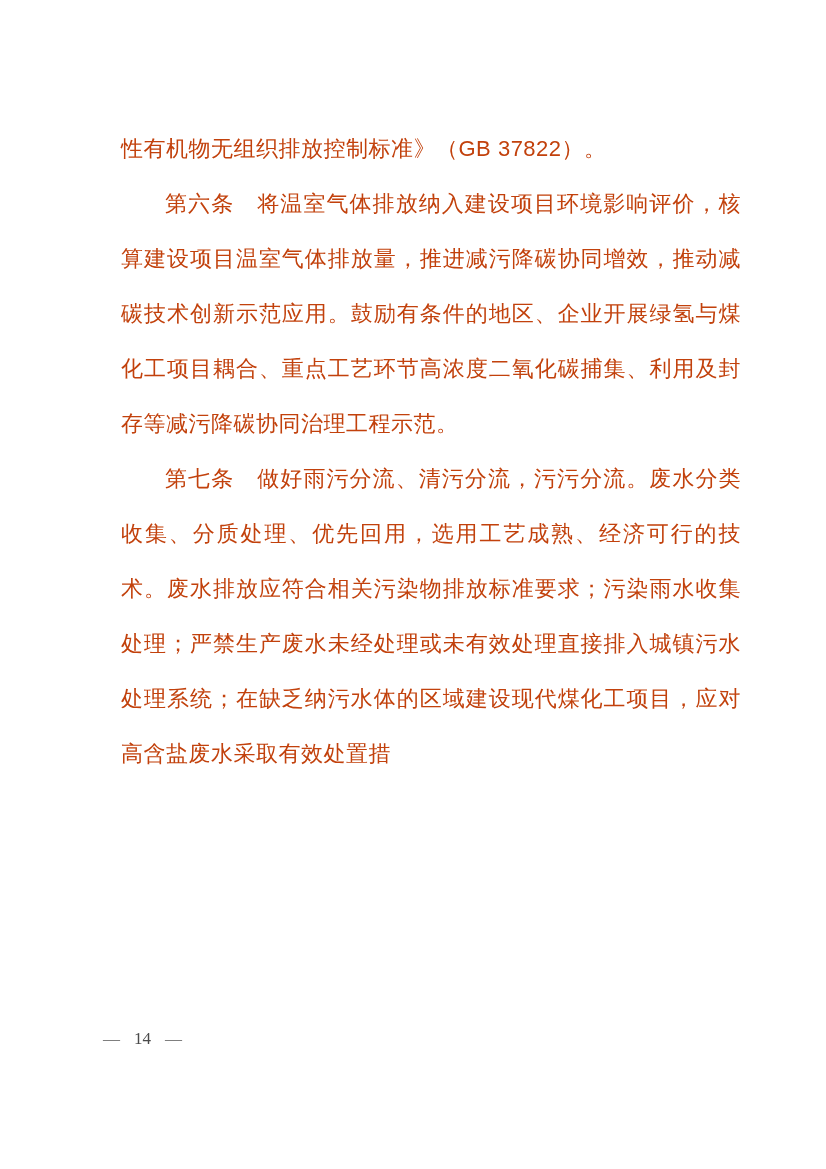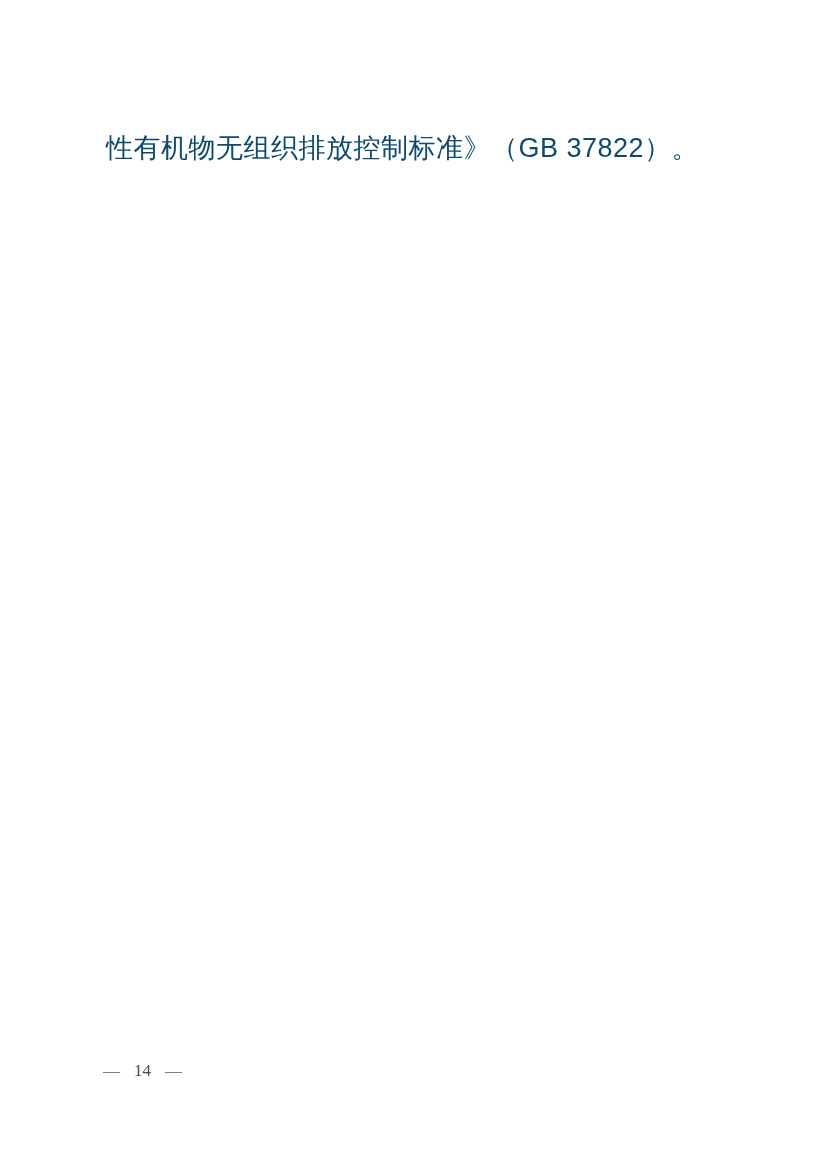--- a/index.html
+++ b/index.html
@@ -10,41 +10,41 @@
   .page {
     position: relative;
     width: 826px;
     height: 1169px;
     background: #ffffff;
     overflow: hidden;
     font-family: "Liberation Sans", sans-serif;
   }
   .content {
     position: absolute;
-    left: 106px;
+    left: 121px;
     top: 121px;
     width: 620px;
-    font-size: 27px;
+    font-size: 22px;
     line-height: 55px;
-    color: #0c4a6e;
+    color: #c2410c;
     text-align: justify;
     letter-spacing: 0.5px;
   }
   .para {
     margin: 0;
     padding: 0;
     text-indent: 2em;
   }
   .para.no-indent {
     text-indent: 0;
   }
   .page-footer {
     position: absolute;
     left: 103px;
-    top: 1060px;
+    top: 1028px;
     font-size: 17px;
     line-height: 22px;
     color: #5a5a5a;
     font-family: "Liberation Serif", serif;
     white-space: nowrap;
   }
   .page-footer .dash {
     display: inline-block;
     color: #6a6a6a;
   }
@@ -54,19 +54,21 @@
     color: #4a4a4a;
   }
 </style>
 </head>
 <body>
 
 <div class="page">
 
   <main class="content">
     <p class="para no-indent">性有机物无组织排放控制标准》（GB 37822）。</p>
+    <p class="para">第六条　将温室气体排放纳入建设项目环境影响评价，核算建设项目温室气体排放量，推进减污降碳协同增效，推动减碳技术创新示范应用。鼓励有条件的地区、企业开展绿氢与煤化工项目耦合、重点工艺环节高浓度二氧化碳捕集、利用及封存等减污降碳协同治理工程示范。</p>
+    <p class="para">第七条　做好雨污分流、清污分流，污污分流。废水分类收集、分质处理、优先回用，选用工艺成熟、经济可行的技术。废水排放应符合相关污染物排放标准要求；污染雨水收集处理；严禁生产废水未经处理或未有效处理直接排入城镇污水处理系统；在缺乏纳污水体的区域建设现代煤化工项目，应对高含盐废水采取有效处置措</p>
   </main>
 
   <footer class="page-footer">
     <span class="dash">—</span><span class="page-num">14</span><span class="dash">—</span>
   </footer>
 
 </div>
 
 </body></html>

